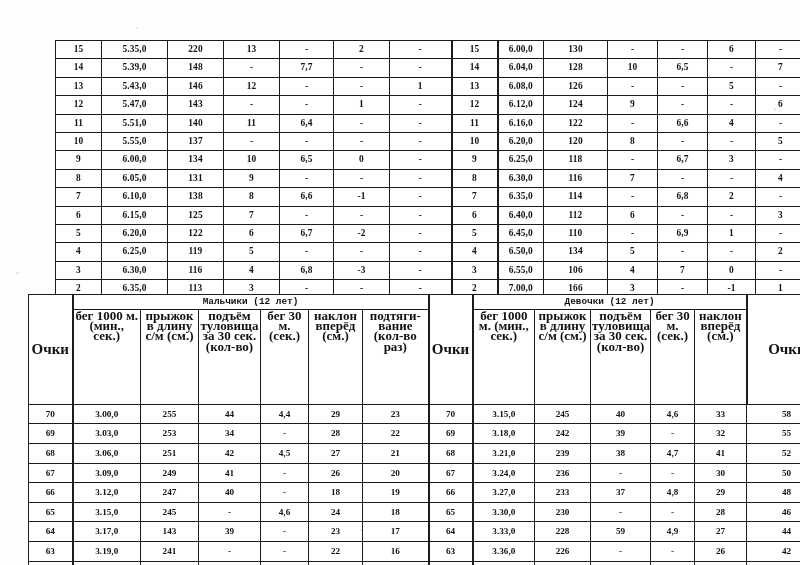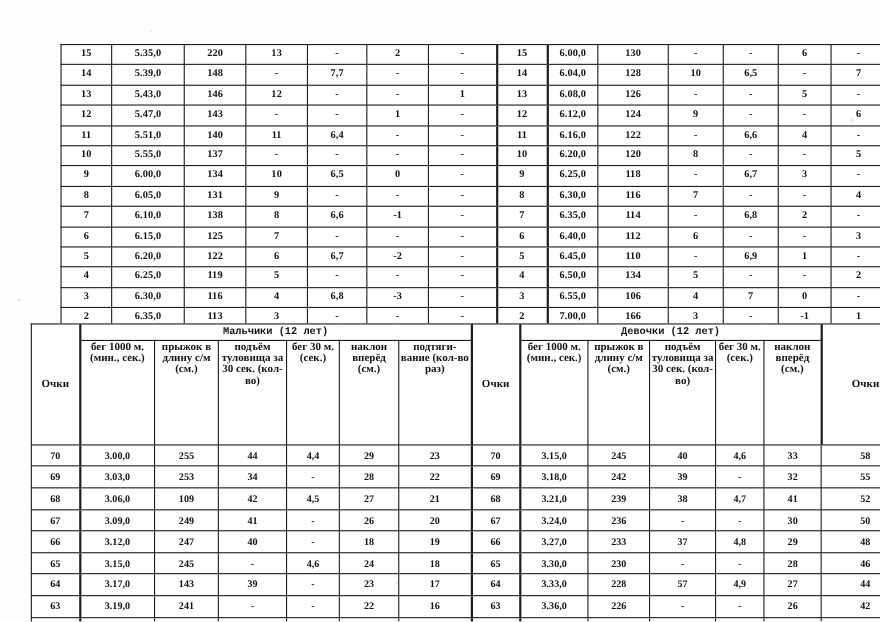--- a/index.html
+++ b/index.html
@@ -77,29 +77,29 @@
     font-size: 9.2px;
   }
   #lower-table th.grouphead {
     height: 14px;
     line-height: 14px;
     font-size: 9.4px;
     font-family: Liberation Mono, monospace;
   }
   #lower-table th.colhead {
     height: 52px;
-    font-size: 10px;
+    font-size: 13px;
     line-height: 10.2px;
     white-space: normal;
     padding: 1px 1px;
     vertical-align: top;
     font-weight: bold;
   }
   #lower-table th.ochki-head {
-    font-size: 10px;
+    font-size: 15px;
     vertical-align: middle;
   }
   #lower-table td.datacell {
     height: 18.6px;
     line-height: 18.6px;
   }
   #lower-table td.sep, #lower-table th.sep {
     border-left-width: 2px;
   }
 
@@ -467,21 +467,21 @@
             <td class="datacell">242</td>
             <td class="datacell">39</td>
             <td class="datacell">-</td>
             <td class="datacell">32</td>
             <td class="datacell">55</td>
             <td class="datacell">69</td>
           </tr>
           <tr>
             <td class="datacell">68</td>
             <td class="datacell sep">3.06,0</td>
-            <td class="datacell">109</td>
+            <td class="datacell">251</td>
             <td class="datacell">42</td>
             <td class="datacell">4,5</td>
             <td class="datacell">27</td>
             <td class="datacell">21</td>
             <td class="datacell sep">68</td>
             <td class="datacell sep">3.21,0</td>
             <td class="datacell">239</td>
             <td class="datacell">38</td>
             <td class="datacell">4,7</td>
             <td class="datacell">41</td>
@@ -543,21 +543,21 @@
             <td class="datacell">64</td>
             <td class="datacell sep">3.17,0</td>
             <td class="datacell">143</td>
             <td class="datacell">39</td>
             <td class="datacell">-</td>
             <td class="datacell">23</td>
             <td class="datacell">17</td>
             <td class="datacell sep">64</td>
             <td class="datacell sep">3.33,0</td>
             <td class="datacell">228</td>
-            <td class="datacell">57</td>
+            <td class="datacell">59</td>
             <td class="datacell">4,9</td>
             <td class="datacell">27</td>
             <td class="datacell">44</td>
             <td class="datacell">64</td>
           </tr>
           <tr>
             <td class="datacell">63</td>
             <td class="datacell sep">3.19,0</td>
             <td class="datacell">241</td>
             <td class="datacell">-</td>

